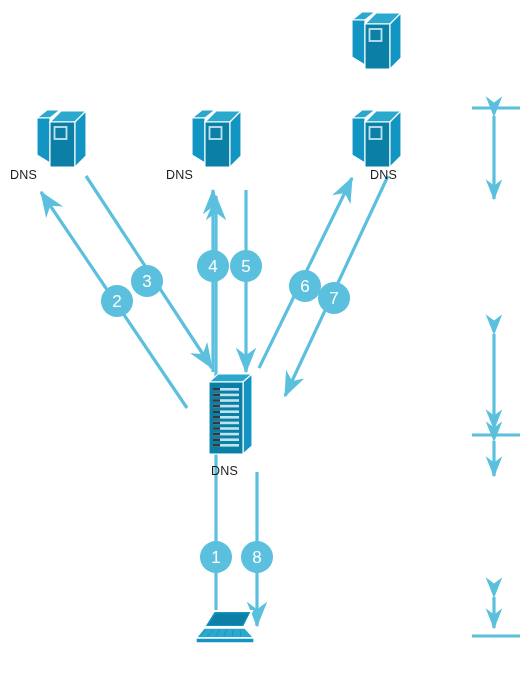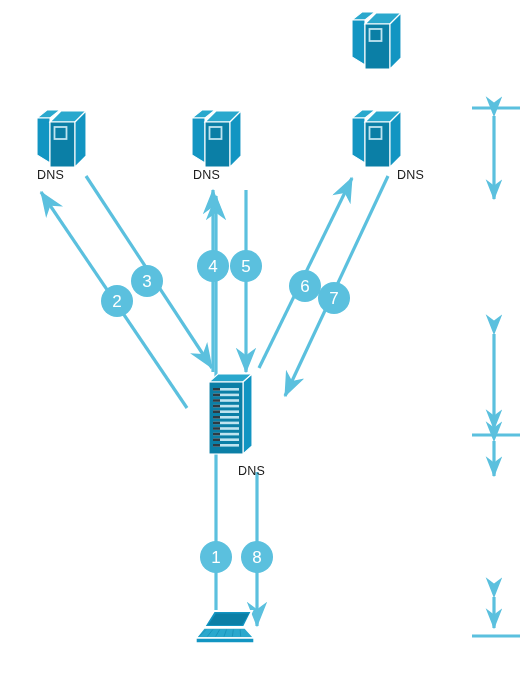--- a/index.html
+++ b/index.html
@@ -24,21 +24,20 @@
     width: 525px;
     height: 680px;
   }
   .node-label {
     position: absolute;
     font-family: "Liberation Sans", sans-serif;
     font-size: 12.5px;
     color: #1a1a1a;
     white-space: nowrap;
     letter-spacing: 0.2px;
-    margin-left: 27px;
   }
   .num-text {
     font-family: "Liberation Sans", sans-serif;
     font-size: 17px;
     fill: #ffffff;
   }
 </style>
 </head>
 <body>
 

